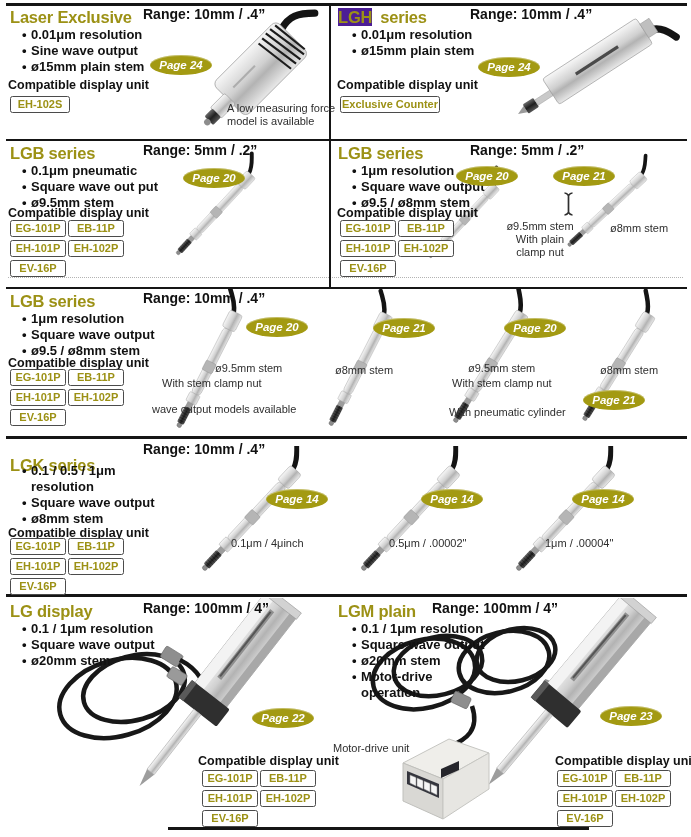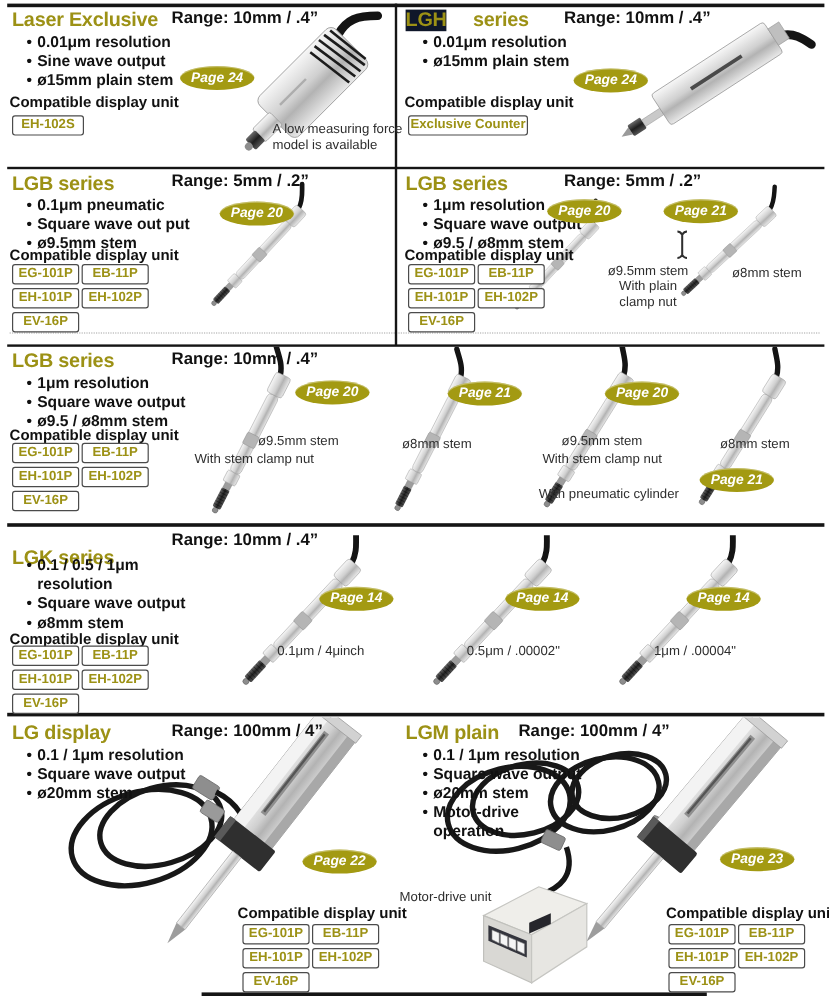--- a/index.html
+++ b/index.html
@@ -1,21 +1,21 @@
 <!DOCTYPE html>
 <html><head>
 <meta charset="utf-8">
 <style>
   html,body{margin:0;padding:0;background:#fff}
   #page{position:relative;width:691px;height:837px;background:#fff;
         font-family:"Liberation Sans",sans-serif;color:#111;overflow:hidden}
   .abs{position:absolute}
   .t{font-size:16.5px;font-weight:700;color:#9c9115;letter-spacing:-.2px;z-index:4;white-space:nowrap}
-  .t .rest{margin-left:22px}
-  .hl{background:#0f172a}
+  .t .rest{margin-left:8px}
+  .hl{background:#4c1d95}
   .rg{font-size:14px;font-weight:700;z-index:4;white-space:nowrap}
   .buls{z-index:4}
   .bul{font-size:13px;font-weight:700;line-height:16px;white-space:nowrap}
   .bul::before{content:"•";display:inline-block;width:9px}
   .bul.cont::before{content:"";display:inline-block;width:9px}
   .cmp{font-size:12.5px;font-weight:700;z-index:4;white-space:nowrap}
   .ub{height:15px;width:54px;border:1.6px solid #4b4b4b;border-radius:2.5px;background:#fff;
       color:#9c9115;font-size:11px;font-weight:700;text-align:center;line-height:15px;z-index:4;white-space:nowrap}
   .bdg{width:62px;height:20px;border-radius:50%;background:#a39a12;color:#fff;font-size:11.5px;
        font-weight:700;font-style:italic;text-align:center;line-height:20px;z-index:5;
@@ -229,20 +229,21 @@
     <div class="abs cap" style="left:452px;top:377px">With stem clamp nut</div>
     <div class="abs nt" style="left:449px;top:406px">With pneumatic cylinder</div>
 
     <svg class="pic" style="left:562px;top:289px" width="126" height="146" viewBox="0 0 126 146">
       <use href="#probeG" transform="translate(60,70) rotate(-58) scale(.64) translate(-114,-26)"></use>
     </svg>
     <div class="abs bdg" style="left:583px;top:390px">Page 21</div>
     <div class="abs cap" style="left:600px;top:364px">ø8mm stem</div>
 
     <div class="abs nt" style="left:152px;top:403px">
+      <div>wave output models available</div>
     </div>
   </div>
 
   <div>
     <div class="abs t" style="left:10px;top:456px">LGK series</div>
     <div class="abs rg" style="left:143px;top:441px">Range: 10mm / .4”</div>
     <div class="abs buls" style="left:22px;top:463px">
       <div class="bul"><span>0.1 / 0.5 / 1μm</span></div>
       <div class="bul cont"><span>resolution</span></div>
       <div class="bul"><span>Square wave output</span></div>

